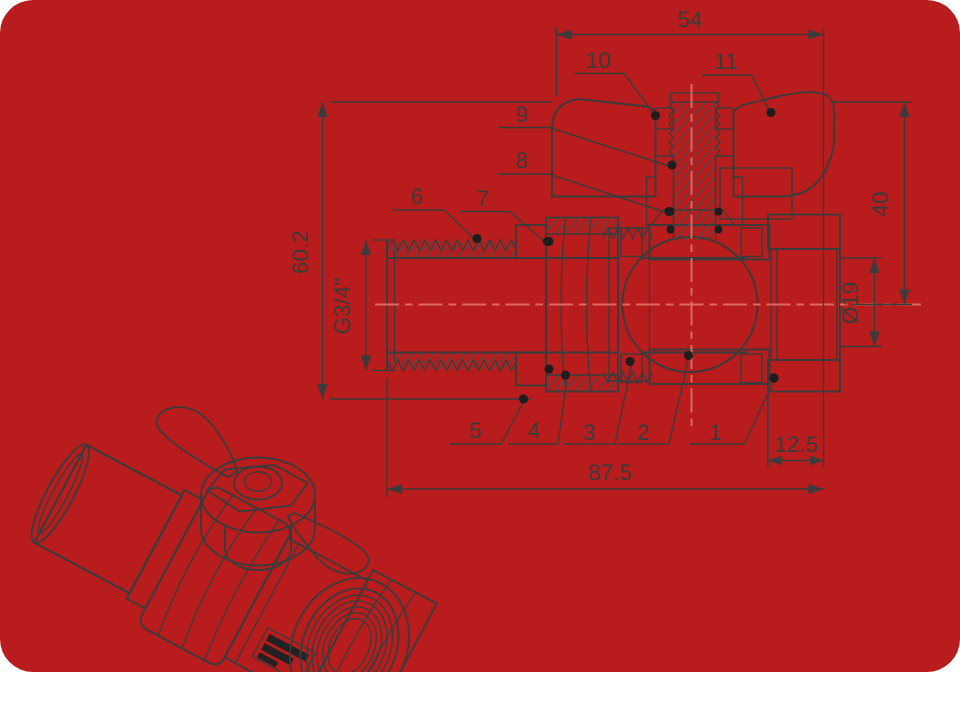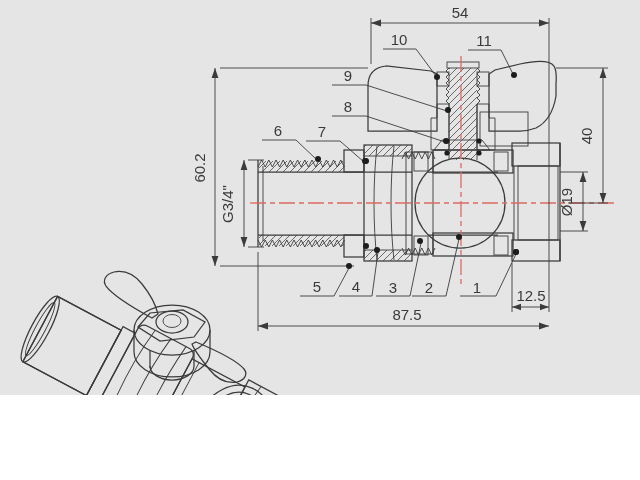--- a/index.html
+++ b/index.html
@@ -1,17 +1,17 @@
 <!DOCTYPE html>
 <html><head>
 <meta charset="utf-8">
 <style>
   html,body{margin:0;padding:0;background:#fff;}
-  #stage{position:relative;width:640px;height:395px;background:#e5e5e5;overflow:hidden;
-         font-family:"Liberation Sans", sans-serif;}
+  #stage{position:relative;width:640px;height:448px;background:#b91c1c;overflow:hidden;
+         font-family:"Liberation Sans", sans-serif;border-radius:22px;}
   svg{display:block;}
   text{font-family:"Liberation Sans", sans-serif;fill:#3a3a3a;}
   .dimtxt{font-size:15px;}
   .callout{font-size:15px;}
   .thin{stroke:#3b3b3b;stroke-width:0.9;fill:none;}
   .main{stroke:#3b3b3b;stroke-width:1.25;fill:none;}
   .arrow{fill:#3b3b3b;stroke:none;}
   .dot{fill:#1d1d1d;stroke:none;}
 </style>
 </head>

